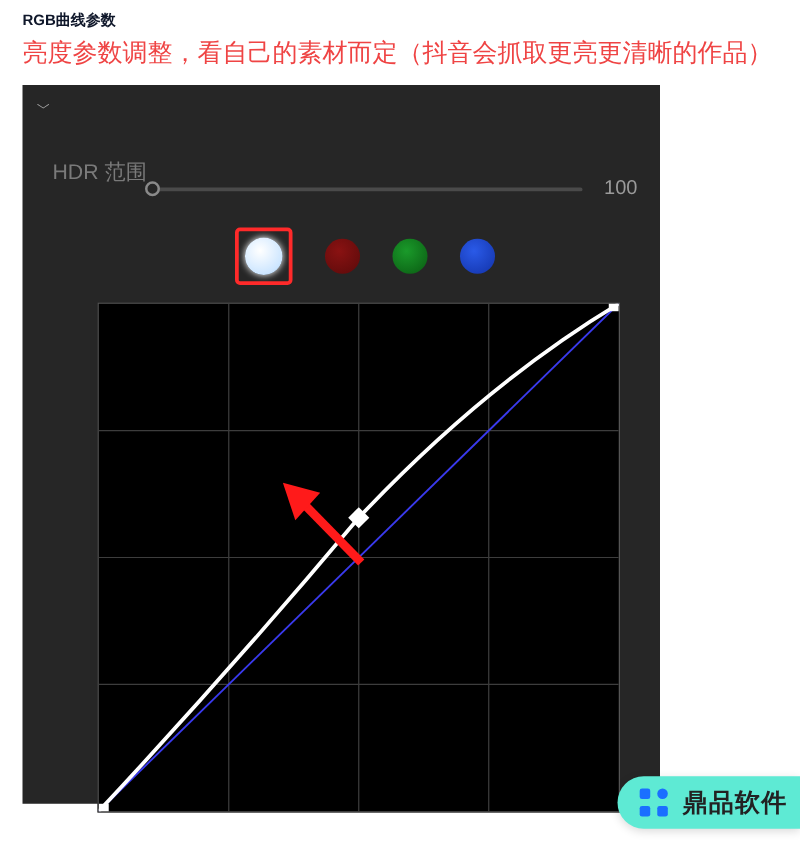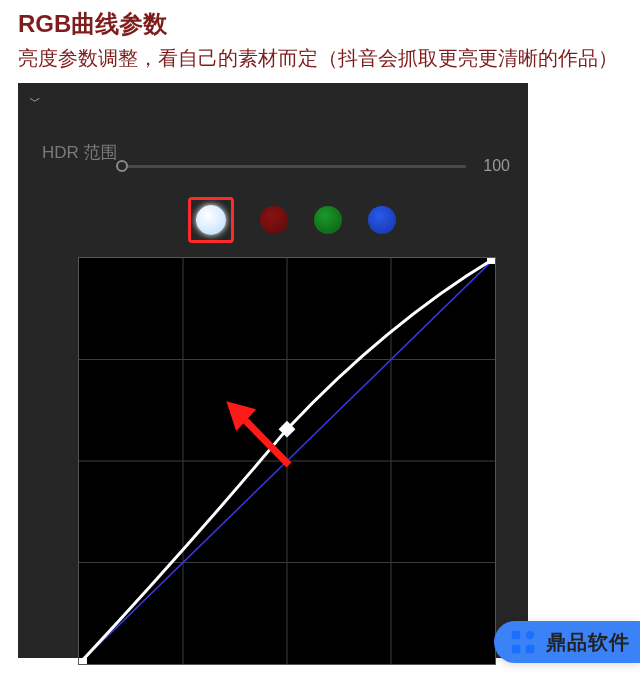--- a/index.html
+++ b/index.html
@@ -8,28 +8,28 @@
     height: 677px;
     font-family: "Microsoft YaHei", "PingFang SC", sans-serif;
     background: #fff;
     overflow: hidden;
     position: relative;
   }
   .header {
     padding: 8px 18px 4px 18px;
   }
   .title {
-    font-size: 24px;
+    font-size: 12px;
     font-weight: 700;
-    color: #7f1d1d;
+    color: #0f172a;
     margin-bottom: 4px;
   }
   .subtitle {
     font-size: 20px;
-    color: #7f1d1d;
+    color: #ef4444;
     line-height: 1.45;
   }
   .editor-panel {
     margin: 6px 18px 0 18px;
     width: 510px;
     height: 575px;
     background: #262626;
     position: relative;
   }
   .panel-header {
@@ -123,21 +123,21 @@
     inset: 0;
     width: 100%;
     height: 100%;
   }
   .watermark {
     position: absolute;
     right: 0;
     bottom: 14px;
     display: flex;
     align-items: center;
-    background: #3b82f6;
+    background: #5eead4;
     border-radius: 28px 0 0 28px;
     padding: 6px 10px 6px 14px;
     box-shadow: 0 2px 8px rgba(0,0,0,0.15);
     gap: 8px;
     font-family: Liberation Serif, serif;
   }
   .wm-text {
     font-size: 20px;
     font-weight: 700;
     color: #222;

